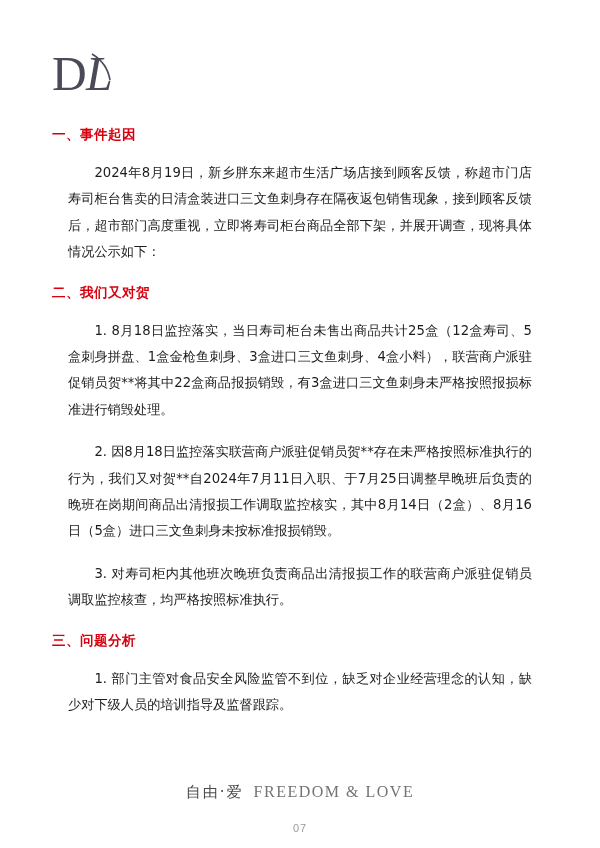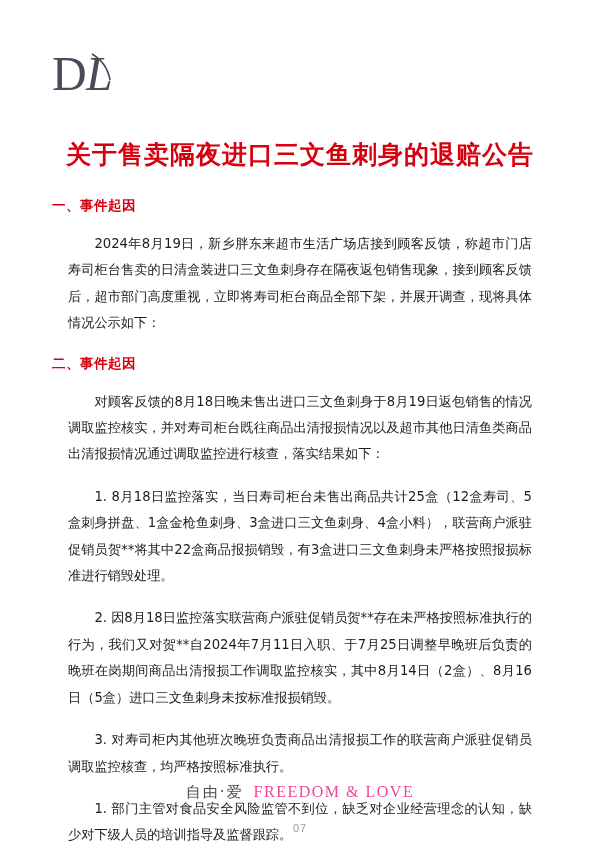--- a/index.html
+++ b/index.html
@@ -83,21 +83,21 @@
   }
   .footer-cn {
     font-size: 15px;
     letter-spacing: 2px;
     font-family: "DejaVu Sans", "Liberation Sans", sans-serif;
   }
   .footer-en {
     font-size: 16px;
     letter-spacing: 1.5px;
     font-family: "Liberation Serif", serif;
-    color: #ec4899;
+    color: #737373;
   }
   .page-number {
     position: absolute;
     left: 0;
     right: 0;
     bottom: 14px;
     text-align: center;
     font-size: 11px;
     color: #9a9a9a;
     letter-spacing: 1px;
@@ -110,36 +110,35 @@
 <div class="page">
 
   <div class="logo">
     <svg width="78" height="56" viewBox="0 0 78 56" aria-hidden="true">
       <text x="0" y="44" font-family="Liberation Serif, serif" font-size="48" fill="#4a4a58" letter-spacing="-1">D</text>
       <text x="34" y="44" font-family="Liberation Serif, serif" font-size="48" font-style="italic" fill="#4a4a58">L</text>
       <path d="M40 8 C50 14, 56 22, 58 34" stroke="#4a4a58" stroke-width="1.6" fill="none"></path>
     </svg>
   </div>
 
-  <h1 class="doc-title">关于售卖隔夜进口三文鱼刺身的退赔公告</h1>
 
   <div class="block">
     <div class="section-head">一、事件起因</div>
     <p class="para indent">2024年8月19日，新乡胖东来超市生活广场店接到顾客反馈，称超市门店寿司柜台售卖的日清盒装进口三文鱼刺身存在隔夜返包销售现象，接到顾客反馈后，超市部门高度重视，立即将寿司柜台商品全部下架，并展开调查，现将具体情况公示如下：</p>
   </div>
 
   <div class="block">
-    <div class="section-head">二、事件起因</div>
-    <p class="para indent">对顾客反馈的8月18日晚未售出进口三文鱼刺身于8月19日返包销售的情况调取监控核实，并对寿司柜台既往商品出清报损情况以及超市其他日清鱼类商品出清报损情况通过调取监控进行核查，落实结果如下：</p>
+    <div class="section-head">二、我们又对贺</div>
     <p class="para indent">1. 8月18日监控落实，当日寿司柜台未售出商品共计25盒（12盒寿司、5盒刺身拼盘、1盒金枪鱼刺身、3盒进口三文鱼刺身、4盒小料），联营商户派驻促销员贺**将其中22盒商品报损销毁，有3盒进口三文鱼刺身未严格按照报损标准进行销毁处理。</p>
     <p class="para indent">2. 因8月18日监控落实联营商户派驻促销员贺**存在未严格按照标准执行的行为，我们又对贺**自2024年7月11日入职、于7月25日调整早晚班后负责的晚班在岗期间商品出清报损工作调取监控核实，其中8月14日（2盒）、8月16日（5盒）进口三文鱼刺身未按标准报损销毁。</p>
     <p class="para indent">3. 对寿司柜内其他班次晚班负责商品出清报损工作的联营商户派驻促销员调取监控核查，均严格按照标准执行。</p>
   </div>
 
   <div class="block">
+    <div class="section-head">三、问题分析</div>
     <p class="para indent">1. 部门主管对食品安全风险监管不到位，缺乏对企业经营理念的认知，缺少对下级人员的培训指导及监督跟踪。</p>
   </div>
 
   <div class="footer">
     <div class="footer-line">
       <span class="footer-cn">自由·爱</span>
       <span class="footer-en">FREEDOM &amp; LOVE</span>
     </div>
   </div>
 

